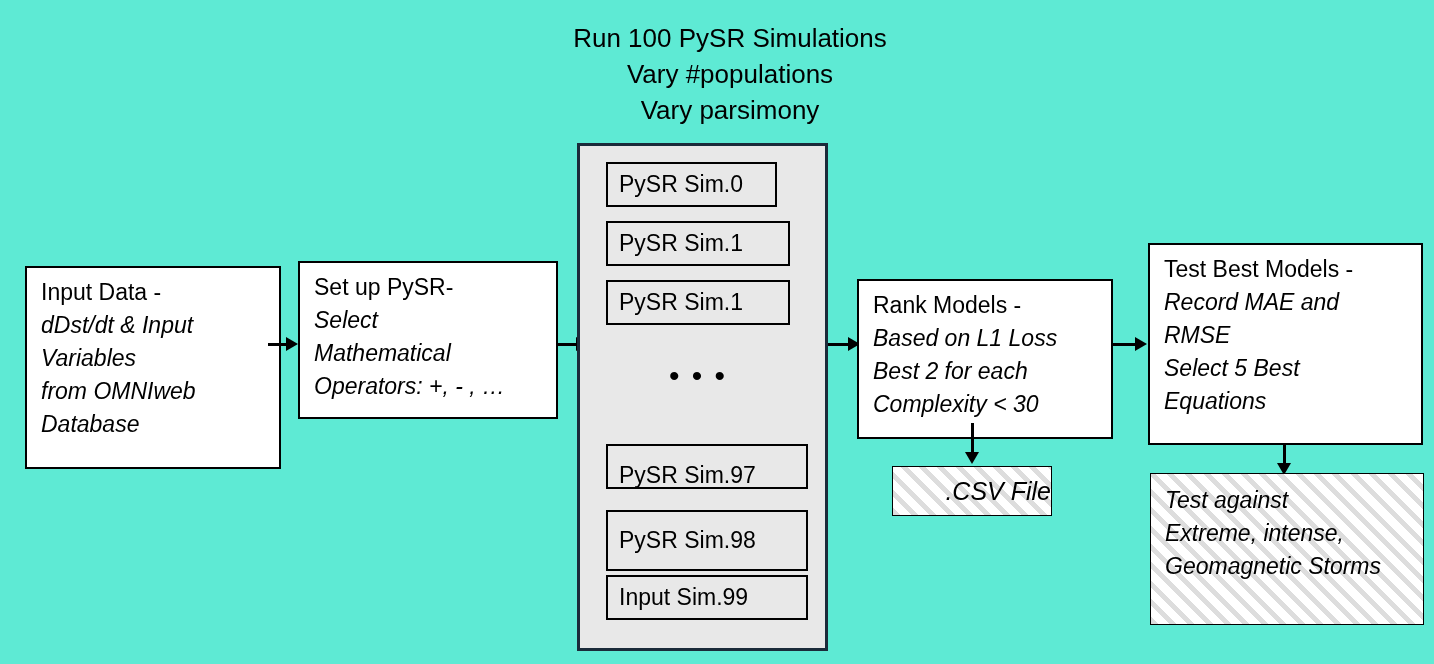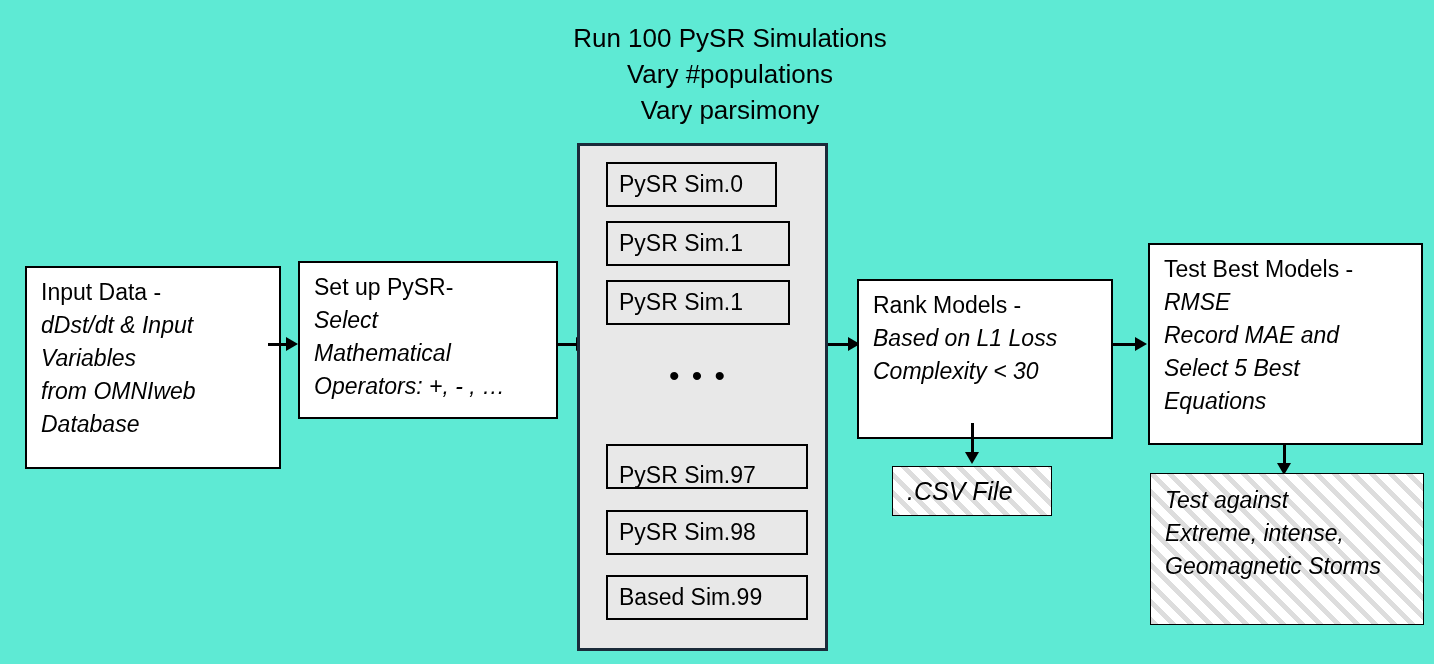--- a/index.html
+++ b/index.html
@@ -181,56 +181,57 @@
   </div>
   <div class="sim-box" style="left:606px; top:280px; width:184px; height:45px;">
     <span>PySR Sim.1</span>
   </div>
 
   <div id="sim-ellipsis">• • •</div>
 
   <div class="sim-box" style="left:606px; top:444px; width:202px; height:45px;align-items:flex-end;">
     <span>PySR Sim.97</span>
   </div>
-  <div class="sim-box" style="left:606px; top:510px; width:202px; height:45px;">
+  <div class="sim-box" style="left:606px; top:510px; width:202px; height:61px;">
     <span>PySR Sim.98</span>
   </div>
   <div class="sim-box" style="left:606px; top:575px; width:202px; height:45px;">
-    <span>Based Sim.99</span>
+    <span>Input Sim.99</span>
   </div>
 
   <div class="arrow-h" style="left:828px; top:335px; width:32px;">
     <div class="shaft" style="width:21px;"></div>
     <div class="head" style="left:20px;"></div>
   </div>
 
   <div class="box" style="left:857px; top:263px; width:256px; height:160px;margin-top:16px;">
     <span class="ln">Rank Models -</span>
     <span class="ln it">Based on L1 Loss</span>
+    <span class="ln it">Best 2 for each</span>
     <span class="ln it">Complexity &lt; 30</span>
   </div>
 
   <div class="arrow-v" style="left:963px; top:423px; width:20px; height:41px;">
     <div class="shaft" style="height:31px;"></div>
     <div class="head" style="top:29px;"></div>
   </div>
 
-  <div class="box hatched" style="left:892px; top:466px; width:160px; height:50px; padding:0 0 0 14px; display:flex; align-items:center;">
+  <div class="box hatched" style="left:892px; top:466px; width:160px; height:50px; padding:0 0 0 14px; display:flex; align-items:center;justify-content:flex-end;">
     <span class="ln it" style="font-size:25px; line-height:1;">.CSV File</span>
   </div>
 
   <div class="arrow-h" style="left:1113px; top:335px; width:34px;">
     <div class="shaft" style="width:23px;"></div>
     <div class="head" style="left:22px;"></div>
   </div>
 
   <div class="box" style="left:1148px; top:243px; width:275px; height:202px;">
     <span class="ln">Test Best Models -</span>
+    <span class="ln it">Record MAE and</span>
     <span class="ln it">RMSE</span>
-    <span class="ln it">Record MAE and</span>
     <span class="ln it">Select 5 Best</span>
     <span class="ln it">Equations</span>
   </div>
 
   <div class="arrow-v" style="left:1275px; top:445px; width:20px; height:30px;">
     <div class="shaft" style="height:20px;"></div>
     <div class="head" style="top:18px;"></div>
   </div>
 
   <div class="box hatched" style="left:1150px; top:473px; width:274px; height:152px; padding:10px 8px 8px 14px;">

